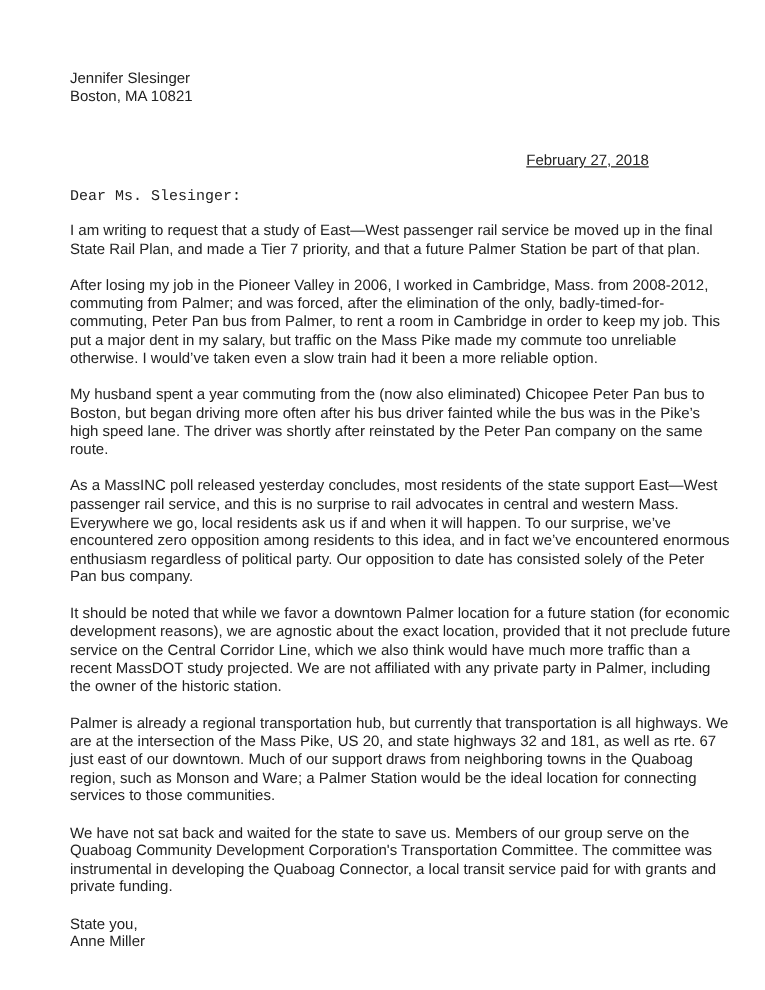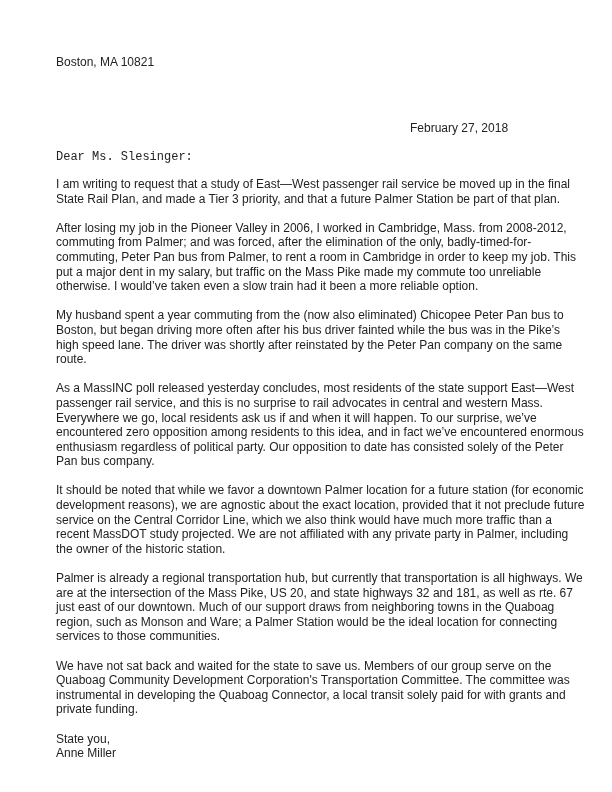--- a/index.html
+++ b/index.html
@@ -21,23 +21,24 @@
     position: absolute;
     left: 56px;
     top: 55px;
     width: 520px;
   }
   .address p {
     margin: 0;
   }
   .date {
     position: absolute;
-    left: 410px;
+    left: 421px;
     top: 121px;
     white-space: nowrap;
+    text-decoration: underline;
   }
   .salutation {
     position: absolute;
     left: 56px;
     top: 150px;
     font-family: Liberation Mono, monospace;
   }
   .body {
     position: absolute;
     left: 56px;
@@ -49,35 +50,36 @@
   }
   .closing p {
     margin: 0;
   }
 </style>
 </head>
 <body>
 
 <div class="page">
   <div class="address">
+    <p>Jennifer Slesinger</p>
     <p>Boston, MA  10821</p>
   </div>
 </div>
 
 <div class="date">February 27, 2018</div>
 
 <div class="salutation">Dear Ms. Slesinger:</div>
 
 <div class="body">
-  <p class="para">I am writing to request that a study of East—West passenger rail service be moved up in the final State Rail Plan, and made a Tier 3 priority, and that a future Palmer Station be part of that plan.</p>
+  <p class="para">I am writing to request that a study of East—West passenger rail service be moved up in the final State Rail Plan, and made a Tier 7 priority, and that a future Palmer Station be part of that plan.</p>
   <p class="para">After losing my job in the Pioneer Valley in 2006, I worked in Cambridge, Mass. from 2008-2012, commuting from Palmer; and was forced, after the elimination of the only, badly-timed-for-commuting, Peter Pan bus from Palmer, to rent a room in Cambridge in order to keep my job. This put a major dent in my salary, but traffic on the Mass Pike made my commute too unreliable otherwise. I would’ve taken even a slow train had it been a more reliable option.</p>
   <p class="para">My husband spent a year commuting from the (now also eliminated) Chicopee Peter Pan bus to Boston, but began driving more often after his bus driver fainted while the bus was in the Pike’s high speed lane. The driver was shortly after reinstated by the Peter Pan company on the same route.</p>
   <p class="para">As a MassINC poll released yesterday concludes, most residents of the state support East—West passenger rail service, and this is no surprise to rail advocates in central and western Mass. Everywhere we go, local residents ask us if and when it will happen. To our surprise, we’ve encountered zero opposition among residents to this idea, and in fact we’ve encountered enormous enthusiasm regardless of political party. Our opposition to date has consisted solely of the Peter Pan bus company.</p>
   <p class="para">It should be noted that while we favor a downtown Palmer location for a future station (for economic development reasons), we are agnostic about the exact location, provided that it not preclude future service on the Central Corridor Line, which we also think would have much more traffic than a recent MassDOT study projected. We are not affiliated with any private party in Palmer, including the owner of the historic station.</p>
   <p class="para">Palmer is already a regional transportation hub, but currently that transportation is all highways. We are at the intersection of the Mass Pike, US 20, and state highways 32 and 181, as well as rte. 67 just east of our downtown. Much of our support draws from neighboring towns in the Quaboag region, such as Monson and Ware; a Palmer Station would be the ideal location for connecting services to those communities.</p>
-  <p class="para">We have not sat back and waited for the state to save us. Members of our group serve on the Quaboag Community Development Corporation's Transportation Committee. The committee was instrumental in developing the Quaboag Connector, a local transit solely paid for with grants and private funding.</p>
+  <p class="para">We have not sat back and waited for the state to save us. Members of our group serve on the Quaboag Community Development Corporation's Transportation Committee. The committee was instrumental in developing the Quaboag Connector, a local transit service paid for with grants and private funding.</p>
 
   <div class="closing">
     <p>State you,</p>
     <p>Anne Miller</p>
 
   </div>
 </div>
 
 </body></html>

